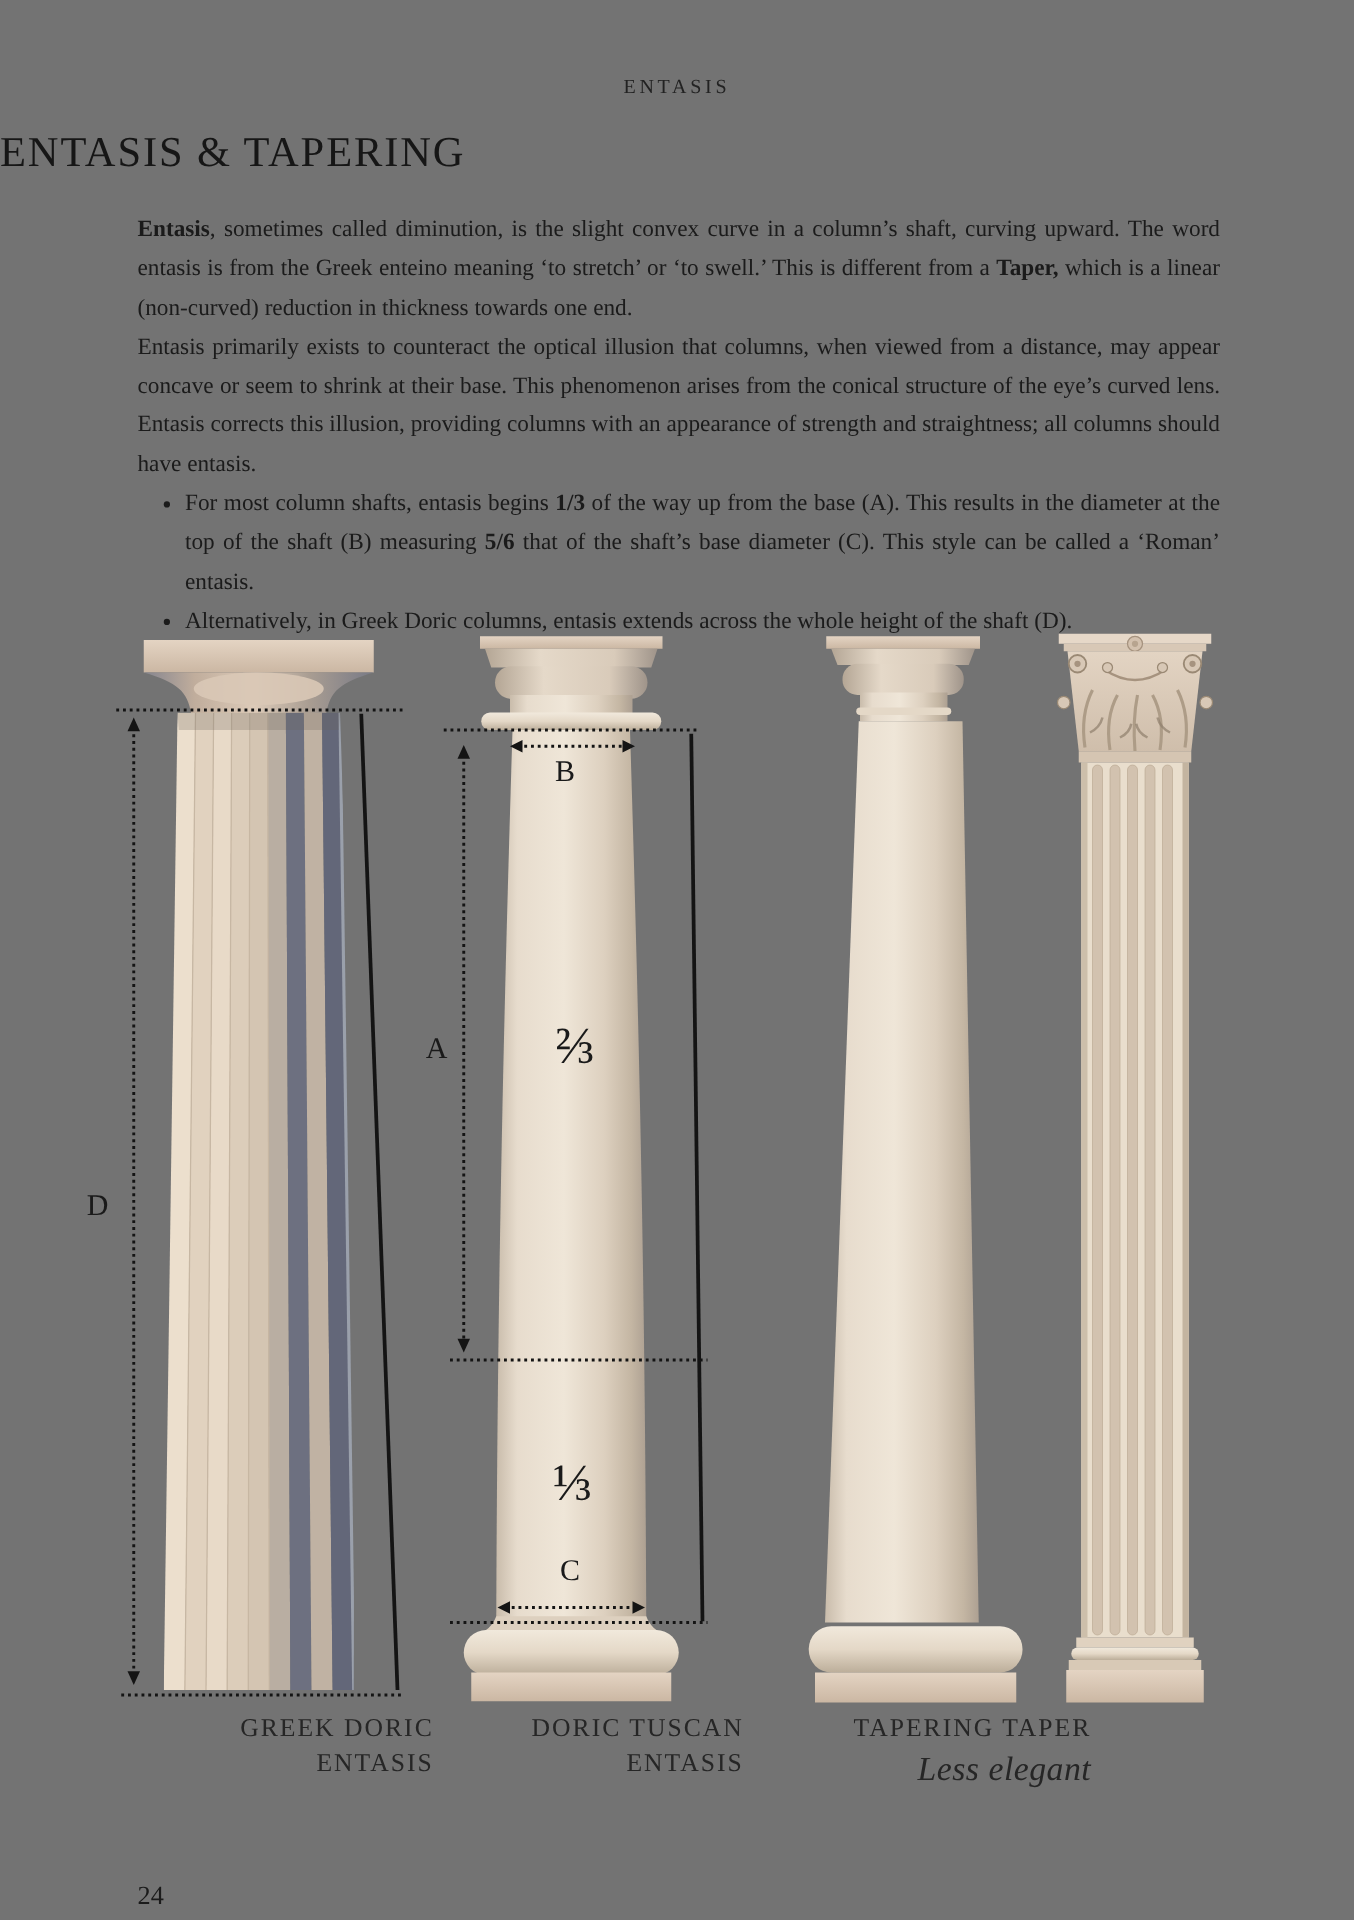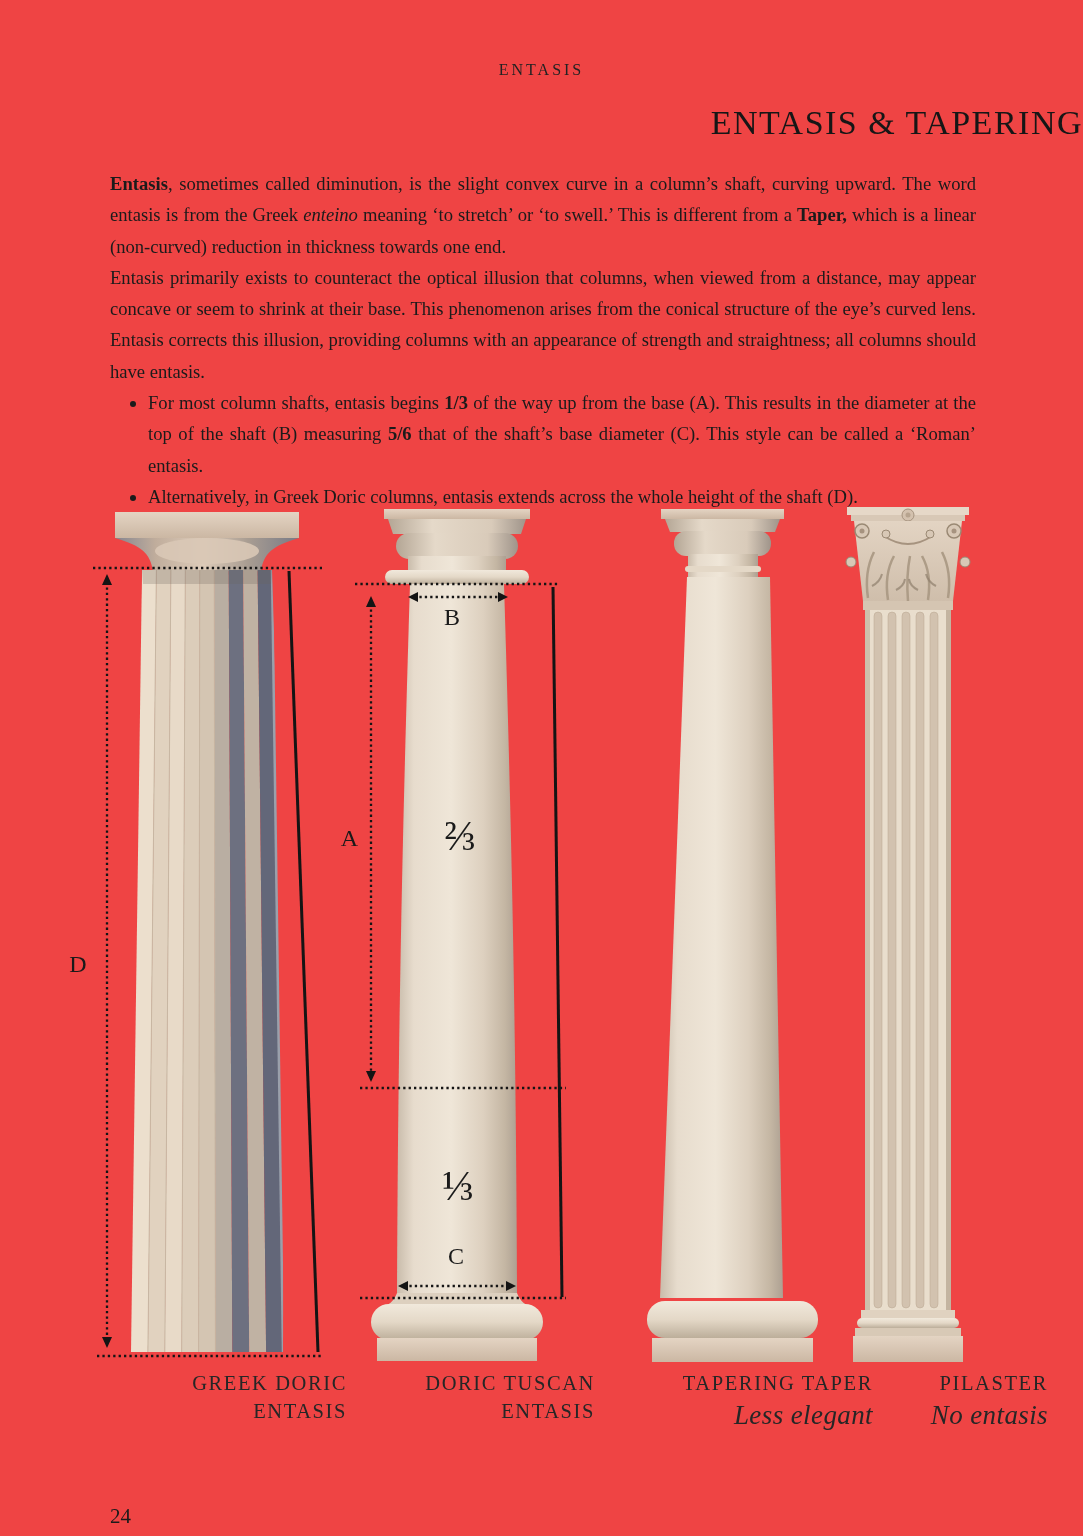--- a/index.html
+++ b/index.html
@@ -1,35 +1,35 @@
 <!DOCTYPE html>
 <html><head>
 <meta charset="utf-8">
 <style>
   html,body { margin:0; padding:0; background:#9b9b9b; }
   .page {
     position:relative; width:1083px; height:1536px; margin:0 auto;
-    background:#ef4444; overflow:hidden;
+    background:#737373; overflow:hidden;
     font-family:"Liberation Serif", serif; color:#1b1b1b;
   }
   .running-head {
     position:absolute; top:61px; left:0; width:100%;
     text-align:center; font-size:16px; letter-spacing:3px; color:#222;
   }
   .title {
     position:absolute; top:104px; left:0; width:100%;
-    text-align:right; font-size:34px; letter-spacing:1.5px; color:#161616;
+    text-align:left; font-size:34px; letter-spacing:1.5px; color:#161616;
   }
   .text-block {
     position:absolute; left:110px; top:168px; width:866px;
     font-size:18.6px; line-height:31.3px; text-align:justify;
   }
   .text-block p { margin:0; }
   .rb { font-weight:bold; }
-  .ri { font-style:italic; }
+  .ri { }
   ul.bullets { margin:0; padding-left:38px; }
   ul.bullets li { margin:0;font-family:Liberation Serif, serif; }
   .figure-svg { position:absolute; left:0; top:500px; width:1083px; height:880px; }
   .dot { stroke:#141414; stroke-width:2.3; stroke-dasharray:2.3 3.1; fill:none; }
   .solidline { stroke:#141414; stroke-width:3; fill:none; }
   .dimlabel { font-family:"Liberation Serif", serif; font-size:24px; fill:#1a1a1a; }
   .fraclabel { font-family:"Liberation Serif", serif; font-size:42px; fill:#1a1a1a; }
   .ah { fill:#141414; stroke:none; }
   .sep { stroke:#c7b7a3; stroke-width:1; fill:none; }
   .leaf { stroke:#ad9c87; stroke-width:2.5; fill:none; }
@@ -218,19 +218,15 @@
     <div class="t2">ENTASIS</div>
   </div>
   <div class="caption" style="left:315px; top:1372px;">
     <div class="t1">DORIC TUSCAN</div>
     <div class="t2">ENTASIS</div>
   </div>
   <div class="caption ital" style="left:593px; top:1372px;">
     <div class="t1">TAPERING TAPER</div>
     <div class="t2">Less elegant</div>
   </div>
-  <div class="caption ital" style="left:768px; top:1372px;">
-    <div class="t1">PILASTER</div>
-    <div class="t2">No entasis</div>
-  </div>
 
   <div class="page-num">24</div>
 </div>
 
 </body></html>

